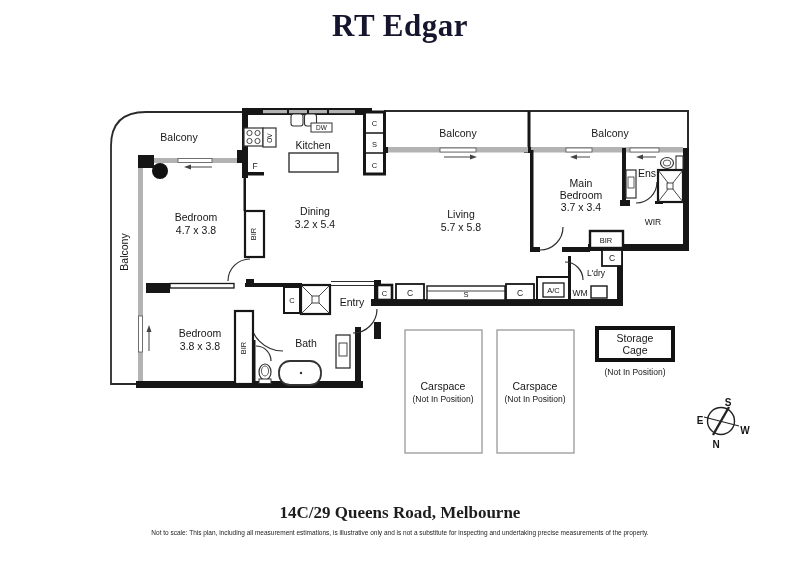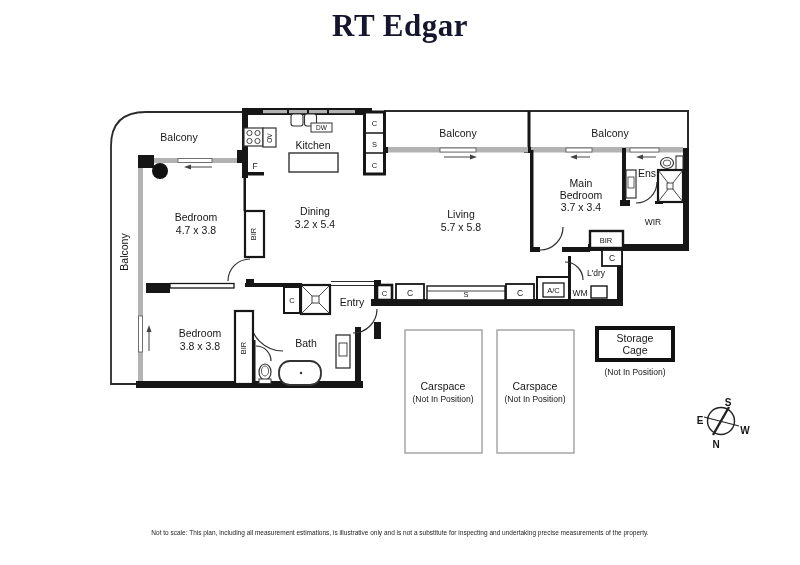--- a/index.html
+++ b/index.html
@@ -225,14 +225,15 @@
       <text class="lbl" x="635" y="342">Storage</text>
       <text class="lbl" x="635" y="354">Cage</text>
       <text class="note" x="635" y="375">(Not In Position)</text>
       <text class="cmp" x="728" y="406">S</text>
       <text class="cmp" x="700" y="424">E</text>
       <text class="cmp" x="745" y="434">W</text>
       <text class="cmp" x="716" y="448">N</text>
     </g>
   </svg>
 
+  <div class="address">14C/29 Queens Road, Melbourne</div>
   <div class="disclaimer">Not to scale: This plan, including all measurement estimations, is illustrative only and is not a substitute for inspecting and undertaking precise measurements of the property.</div>
 </div>
 
 </body></html>

